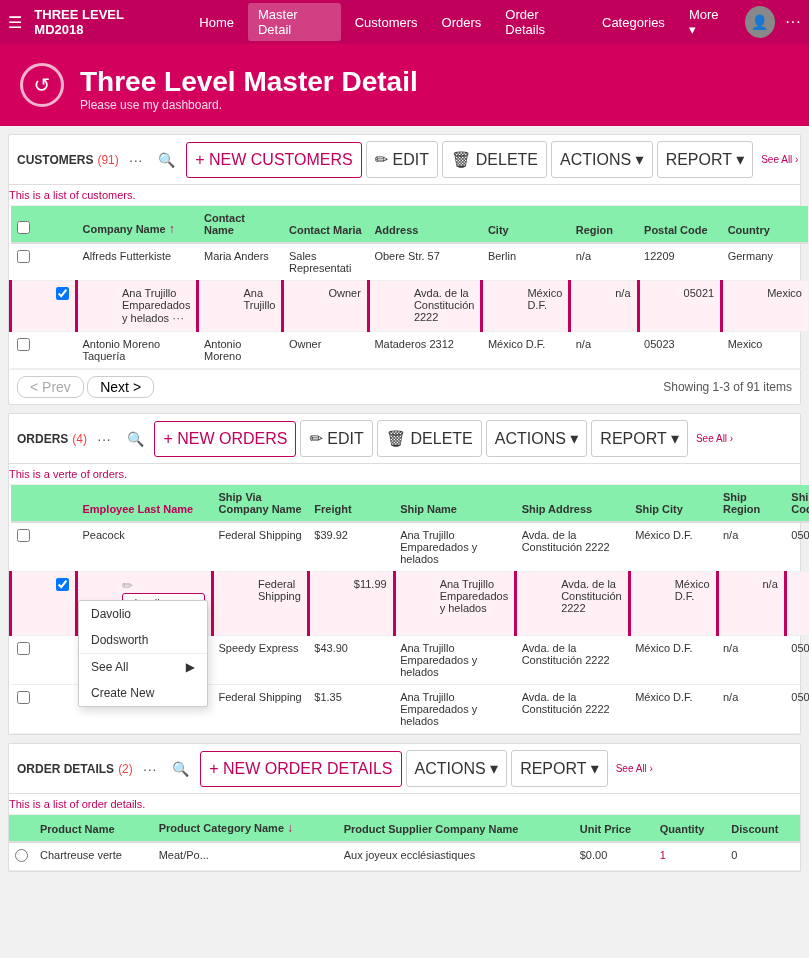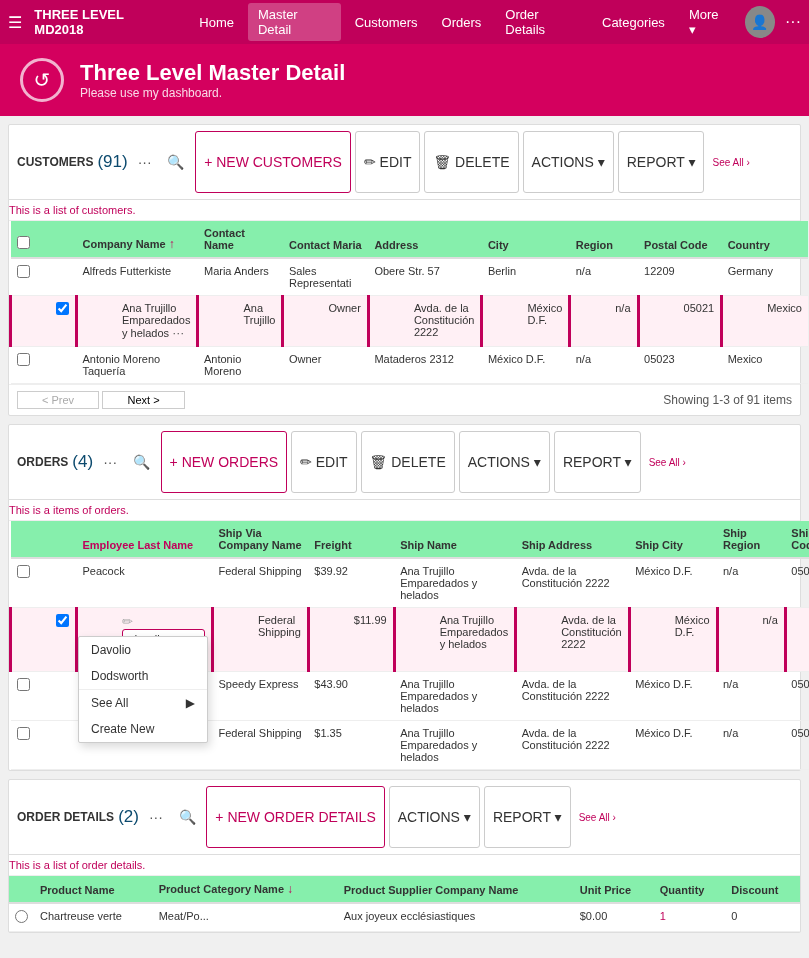--- a/index.html
+++ b/index.html
@@ -43,21 +43,21 @@
       align-items: center;
       gap: 16px;
     }
     .page-header-icon {
       width: 44px; height: 44px;
       border: 3px solid rgba(255,255,255,0.7);
       border-radius: 50%;
       display: flex; align-items: center; justify-content: center;
       color: white; font-size: 20px;
     }
-    .page-header-text h1 { color: white; font-size: 22px; font-weight: bold; }
+    .page-header-text h1 { color: white; font-size: 28px; font-weight: bold; margin-top: 8px; }
     .page-header-text p { color: rgba(255,255,255,0.85); font-size: 12px; }
 
     
     .section {
       background: white;
       margin: 8px;
       border: 1px solid #ddd;
       border-radius: 2px;
     }
     .section-toolbar {
@@ -67,32 +67,32 @@
       border-bottom: 1px solid #ddd;
       gap: 4px;
       flex-wrap: nowrap;
     }
     .section-title {
       font-weight: bold;
       font-size: 12px;
       color: #333;
     }
     .section-count {
-      color: #0c4a6e;
-      font-size: 17px;
+      color: #ef4444;
+      font-size: 12px;
     }
     .toolbar-btn {
       display: flex; align-items: center; gap: 4px;
-      padding: 22px 8px;
+      padding: 8px 8px;
       border: 1px solid #ccc;
       border-radius: 3px;
       background: white;
       cursor: pointer;
       color: #333;
-      font-size: 14px;
+      font-size: 16px;
       white-space: nowrap;
     }
     .toolbar-btn.new-btn { color: #c0005a; border-color: #c0005a; }
     .toolbar-search { 
       font-size: 14px; cursor: pointer; color: #555;
       padding: 4px 6px;
     }
     .section-desc { padding: 4px 0; color: #c0005a; font-size: 11px; border-bottom: 1px solid #eee; }
 
     
@@ -122,26 +122,26 @@
     .pagination {
       display: flex;
       align-items: center;
       padding: 6px 8px;
       border-top: 1px solid #eee;
       justify-content: space-between;
       color: #555;
       font-size: 11px;
     }
     .page-btn {
-      padding: 2px 24px;
+      padding: 2px 12px;
       border: 1px solid #ccc;
-      border-radius: 0;
+      border-radius: 9px;
       background: white;
       cursor: pointer;
-      font-size: 11px;
+      font-size: 14px;
     }
     .page-btn.disabled { color: #aaa; cursor: default; }
     .inline-dropdown {
       position: absolute;
       left: 0;
       top: 28px;
       background: white;
       border: 1px solid #ccc;
       box-shadow: 2px 4px 10px rgba(0,0,0,0.15);
       z-index: 100;
@@ -286,21 +286,21 @@
     <span class="section-count">(4)</span>
     <span class="toolbar-search">···</span>
     <span class="toolbar-search">🔍</span>
     <button class="toolbar-btn new-btn">+ NEW ORDERS</button>
     <button class="toolbar-btn">✏ EDIT</button>
     <button class="toolbar-btn">🗑 DELETE</button>
     <button class="toolbar-btn">ACTIONS ▾</button>
     <button class="toolbar-btn">REPORT ▾</button>
     <span class="see-all-btn">See All ›</span>
   </div>
-  <div class="section-desc">This is a items of orders.</div>
+  <div class="section-desc">This is a verte of orders.</div>
   <table class="data-table">
     <thead>
       <tr>
         <th class="col-check"></th>
         <th style="color:#c0005a">Employee Last Name</th>
         <th>Ship Via Company Name</th>
         <th>Freight</th>
         <th>Ship Name</th>
         <th>Ship Address</th>
         <th>Ship City</th>

